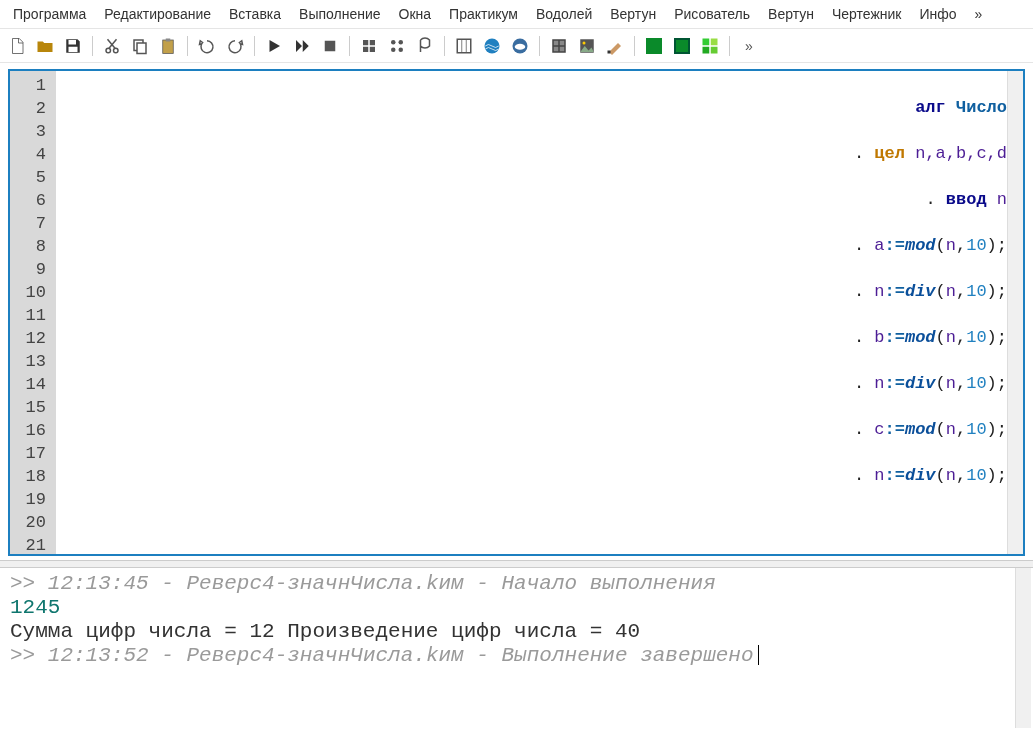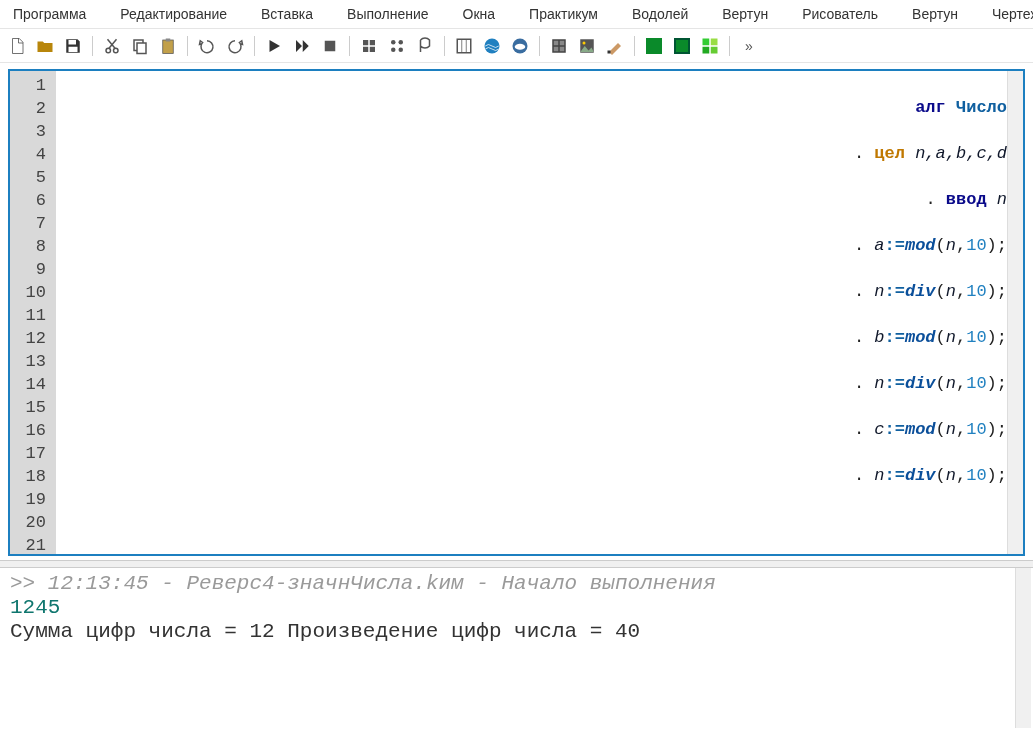--- a/index.html
+++ b/index.html
@@ -8,21 +8,21 @@
     font-family: "Segoe UI", Tahoma, sans-serif;
     font-size: 13px;
     background: #fff;
     color: #222;
     width: 1033px;
     height: 753px;
     overflow: hidden;
   }
   .menu-bar {
     display: flex;
-    gap: 16px;
+    gap: 0;
     padding: 14px 4px;
     border-bottom: 1px solid #e5e5e5;
     user-select: none;
     height: 26px;
     align-items: center;
   }
   .menu-item {
     padding: 3px 9px;
     font-size: 14px;
     color: #333;
@@ -71,21 +71,21 @@
     padding: 2px 0 0 8px;
     white-space: pre;
     line-height: 23px;
     overflow: hidden;
   }
   .code-line { height: 23px; text-align: right; }
   .kw { color: #0a0a8a; font-weight: bold; }
   .type { color: #c07800; font-weight: bold; }
   .fn { color: #0b4f9a; font-weight: bold; font-style: italic; }
   .num { color: #2080c0; }
-  .id { font-style: italic; color: #0f172a; margin-top: 48px; }
+  .id { color: #4c1d95; margin-top: 48px; }
   .name { color: #1060a0; font-weight: bold; }
   .op { color: #1060a0; font-weight: bold; }
   .dot { color: #222; }
   .scroll-v {
     width: 16px;
     background: #f0f0f0;
     border-left: 1px solid #ddd;
   }
 
   .splitter { height: 8px; background: #f0f0f0; border-top: 1px solid #ccc; border-bottom: 1px solid #ccc; margin: 4px 0 0 0;}
@@ -326,14 +326,15 @@
   </div>
   <div class="scroll-v"></div>
 </div>
 
 <div class="splitter"></div>
 
 <div class="console">
   <div class="console-line meta"><span>&gt;&gt; </span><span>12:13:45</span><span> - </span><span>Реверс4-значнЧисла.kим</span><span> - </span><span>Начало выполнения</span></div>
   <div class="console-line input-val">1245</div>
   <div class="console-line out">Сумма цифр числа = 12 Произведение цифр числа = 40</div>
+  <div class="console-line meta"><span>&gt;&gt; </span><span>12:13:52</span><span> - </span><span>Реверс4-значнЧисла.kим</span><span> - </span><span>Выполнение завершено</span><span class="cursor-bar"></span></div>
   <div class="console-scroll"></div>
 </div>
 
 </body></html>

